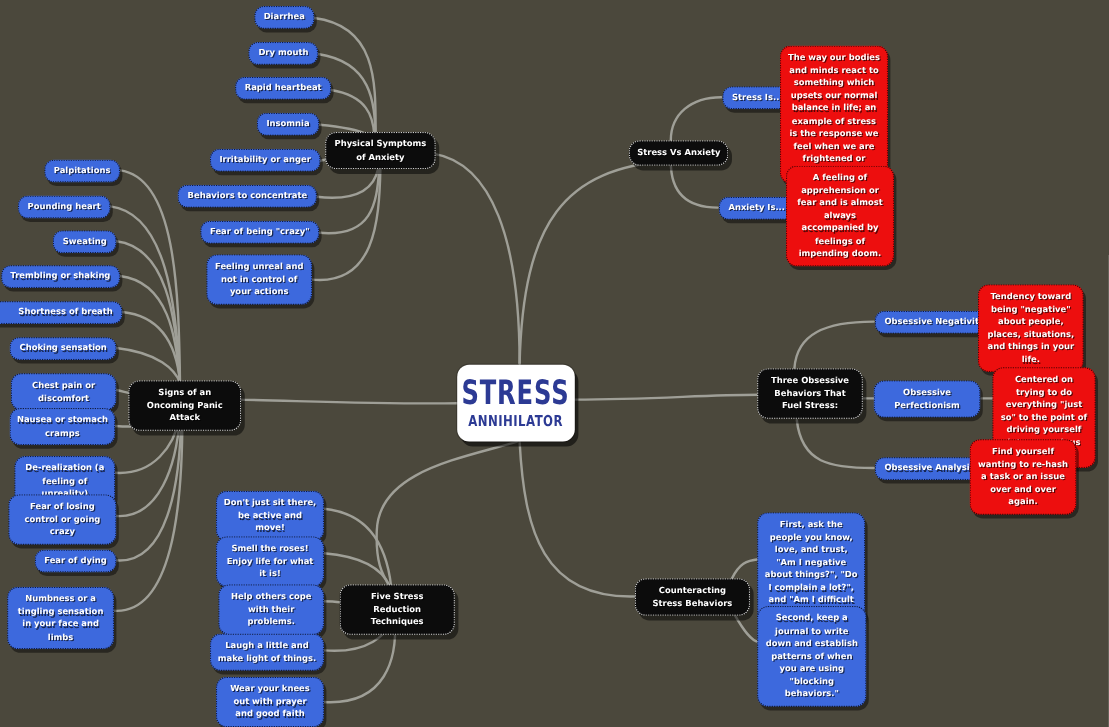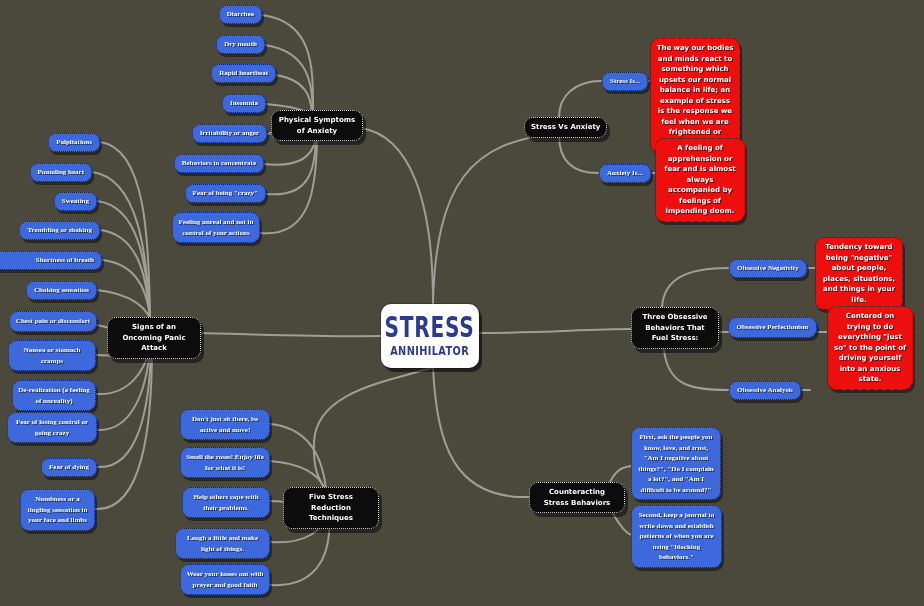--- a/index.html
+++ b/index.html
@@ -15,21 +15,20 @@
   .node{
     position:absolute; box-sizing:border-box;
     display:flex; align-items:center; justify-content:center; flex-direction:column;
     text-align:center; color:#fff; font-weight:bold; font-size:7px; line-height:1.5;
     padding:4px 5px;
     text-shadow:1px 1px 0 rgba(0,0,0,0.65);
   }
   .blue{
     background:var(--blue); border:1px dotted rgba(0,0,10,0.75); border-radius:9px;
     box-shadow:2px 3px 0 rgba(0,0,0,0.45);
-    font-family:Liberation Serif, serif;
   }
   .red{
     background:var(--red); border:1px dotted rgba(40,0,0,0.8); border-radius:9px;
     box-shadow:2px 3px 0 rgba(0,0,0,0.45);
   }
   .pill{white-space:nowrap; padding:3px 7px; border-radius:8px;}
   .topic{
     background:var(--black); border:1px dotted #cfcfcf; border-radius:9px;
     box-shadow:3px 4px 0 rgba(0,0,0,0.5); font-size:7px; padding:4px 6px;
   }
@@ -126,32 +125,33 @@
   <div class="node blue pill" style="right:832px; top:163px;">Pounding heart</div>
   <div class="node blue pill" style="right:827px; top:192px;">Sweating</div>
   <div class="node blue pill" style="right:824px; top:221px;">Trembling or shaking</div>
   <div class="node blue pill" style="right:822px; top:251px;padding-left:44px;">Shortness of breath</div>
   <div class="node blue pill" style="right:827px; top:281px;">Choking sensation</div>
   <div class="node blue" style="right:827px; top:311px; width:88px;">Chest pain or discomfort</div>
   <div class="node blue" style="right:828px; top:340px; width:88px;">Nausea or stomach cramps</div>
   <div class="node blue" style="right:828px; top:380px; width:84px;">De-realization (a feeling of unreality)</div>
   <div class="node blue" style="right:827px; top:412px; width:90px;text-align:center;">Fear of losing control or going crazy</div>
   <div class="node blue pill" style="right:827px; top:458px;">Fear of dying</div>
-  <div class="node blue" style="right:829px; top:489px; width:75px;">Numbness or a tingling sensation in your face and limbs</div>
+  <div class="node blue" style="right:829px; top:489px; width:89px;">Numbness or a tingling sensation in your face and limbs</div>
 
   <div class="node blue pill" style="left:602px; top:72px;">Stress Is...</div>
   <div class="node red" style="left:650px; top:38px; width:90px;">The way our bodies and minds react to something which upsets our normal balance in life; an example of stress is the response we feel when we are frightened or threatened.</div>
   <div class="node blue pill" style="left:599px; top:164px;">Anxiety Is...</div>
   <div class="node red" style="left:655px; top:138px; width:90px;">A feeling of apprehension or fear and is almost always accompanied by feelings of impending doom.</div>
 
   <div class="node blue pill" style="left:729px; top:259px;">Obsessive Negativity</div>
   <div class="node red" style="left:815px; top:237px; width:88px;">Tendency toward being "negative" about people, places, situations, and things in your life.</div>
   <div class="node blue" style="left:728px; top:317px; width:89px;">Obsessive Perfectionism</div>
   <div class="node red" style="left:827px; top:306px; width:86px;">Centered on trying to do everything "just so" to the point of driving yourself into an anxious state.</div>
   <div class="node blue pill" style="left:729px; top:381px;">Obsessive Analysis</div>
+  <div class="node red" style="left:808px; top:366px; width:89px;">Find yourself wanting to re-hash a task or an issue over and over again.</div>
 
   <div class="node blue" style="right:654px; top:409px; width:90px;">Don't just sit there, be active and move!</div>
   <div class="node blue" style="right:654px; top:447px; width:90px;">Smell the roses!  Enjoy life for what it is!</div>
   <div class="node blue" style="right:654px; top:487px; width:88px;">Help others cope with their problems.</div>
   <div class="node blue" style="right:654px; top:528px; width:95px;">Laugh a little and make light of things.</div>
   <div class="node blue" style="right:654px; top:564px; width:90px;">Wear your knees out with prayer and good faith</div>
 
   <div class="node blue" style="left:631px; top:427px; width:90px;">First, ask the people you know, love, and trust, "Am I negative about things?", "Do I complain a lot?", and "Am I difficult to be around?"</div>
   <div class="node blue" style="left:631px; top:505px; width:91px;">Second, keep a journal to write down and establish patterns of when you are using "blocking behaviors."</div>
 

